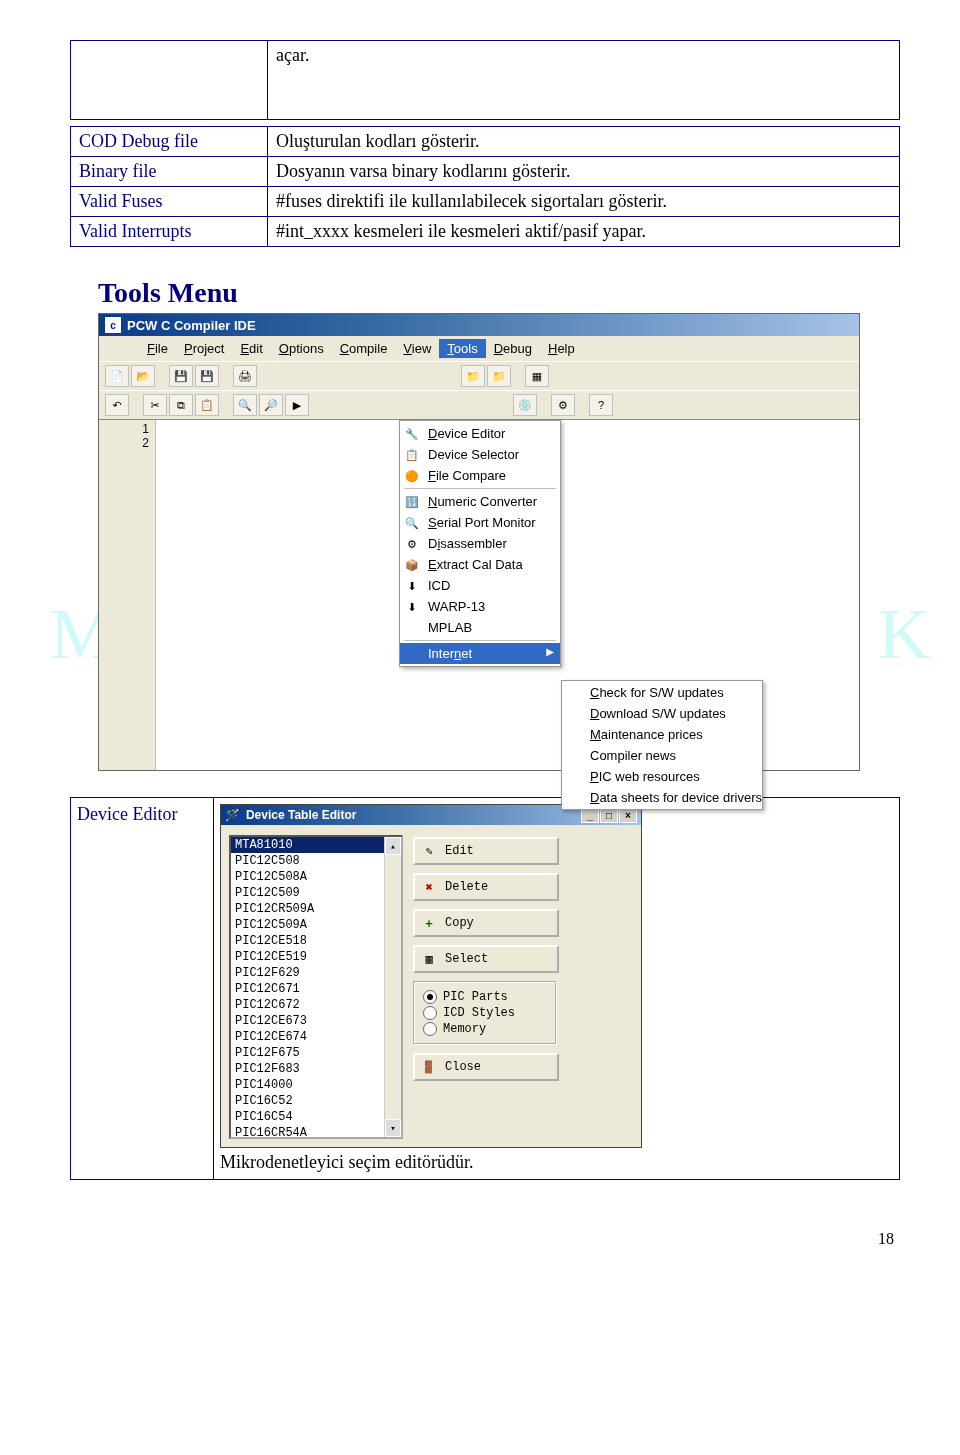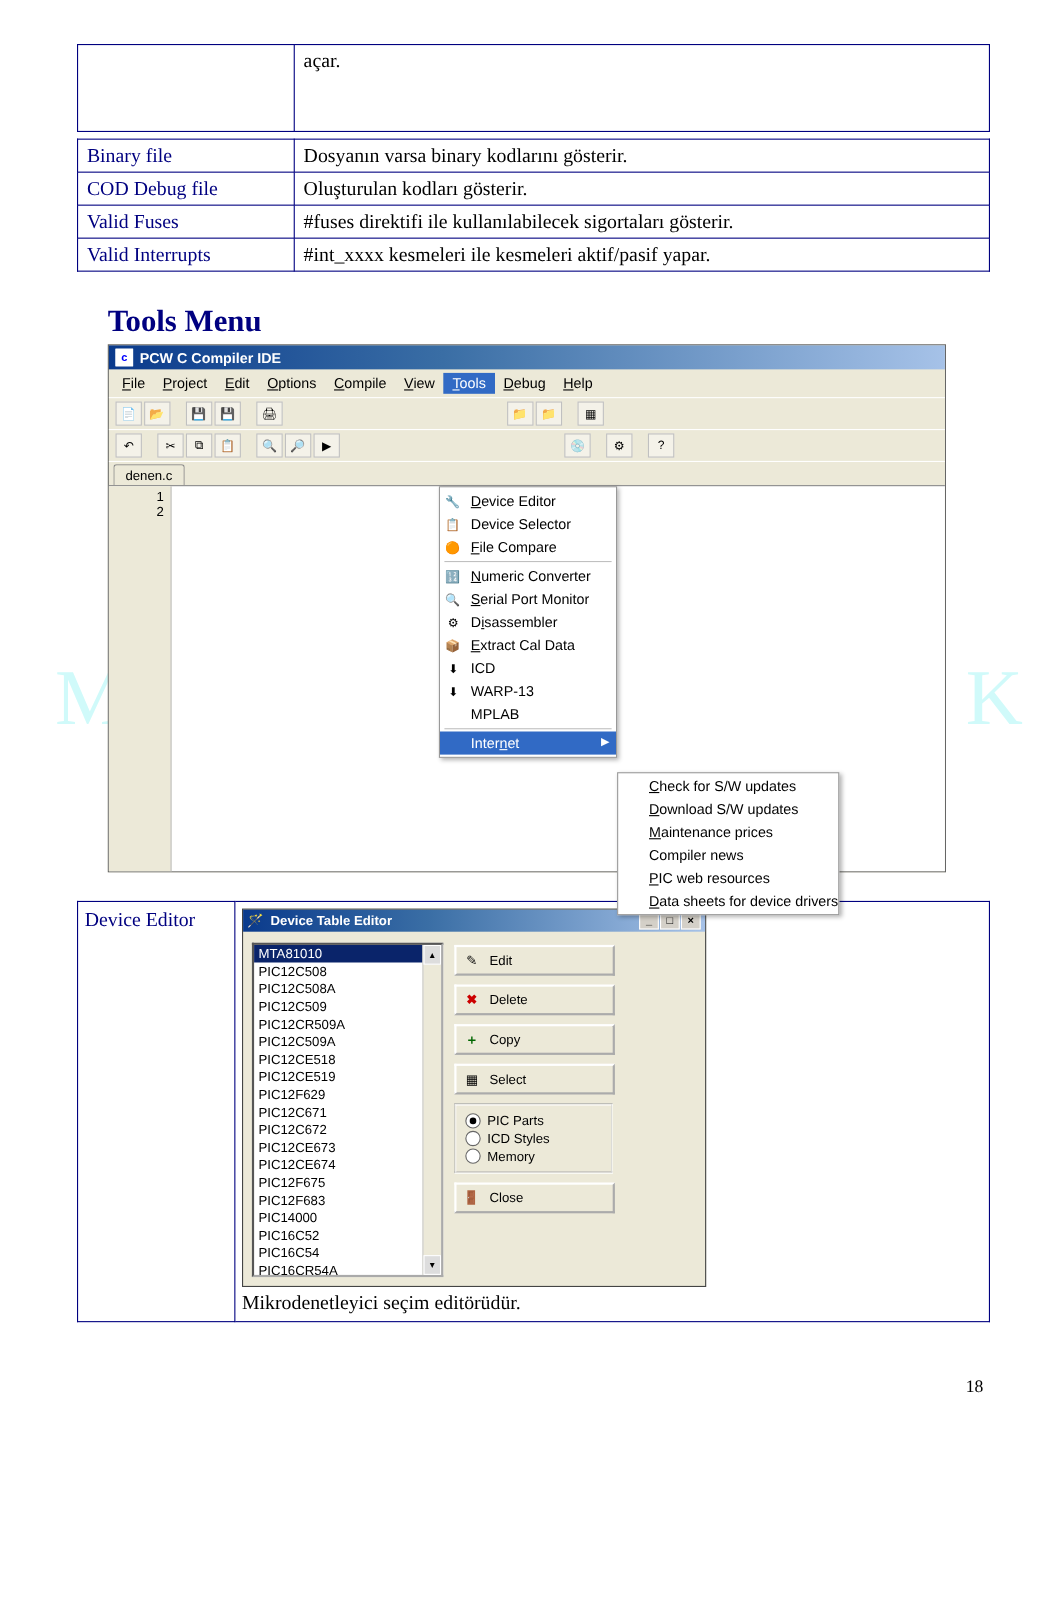--- a/index.html
+++ b/index.html
@@ -5,21 +5,21 @@
   body { margin:0; font-family: "Times New Roman", serif; font-size:18px; color:#000; background:#fff; width:960px;}
   .page { padding:40px 60px 30px 70px; }
   table.outer { border-collapse:collapse; width:100%; margin-bottom:6px;border-radius:21px;}
   table.outer td { border:1px solid #000080; padding:4px 8px; vertical-align:top; }
   .col-label { width:180px; color:#000080; }
   .hdr-cell { height:70px; }
   .tools-title { color:#000080; font-size:28px; font-weight:bold; margin:30px 0 4px 28px;}
   .screenshot { border:1px solid #666; background:#ece9d8; font-family: Tahoma, Arial, sans-serif; font-size:13px; color:#000; }
   .titlebar { background:linear-gradient(90deg,#0a3a8c,#3a6ea5 40%,#a6c2e8); color:#fff; font-weight:bold; padding:3px 6px; display:flex; align-items:center; gap:6px;}
   .icon-c { width:14px; height:14px; background:#fff; border:1px solid #fff; display:flex; align-items:center; justify-content:center; color:#00f; font-size:10px; font-weight:bold;}
-  .menubar { background:#ece9d8; padding:3px 4px; display:flex; gap:0; font-size:13px; }
+  .menubar { background:#ece9d8; padding:3px 4px; display:flex; gap:0; font-size:13px;margin-left:36px; }
   .menubar span { padding:2px 8px; }
   .menubar .active { background:#316ac5; color:#fff;}
   .menubar u { text-decoration:underline;}
   .toolbar { background:#ece9d8; padding:3px 6px; display:flex; gap:2px; align-items:center; border-top:1px solid #fff;}
   .tb { width:22px; height:20px; border:1px solid #c0c0c0; background:#f4f2e9; display:flex; align-items:center; justify-content:center; font-size:11px;}
   .sep { width:10px; }
   .tabrow { background:#ece9d8; padding:2px 4px 0 4px; border-top:1px solid #fff;}
   .tab { display:inline-block; padding:2px 10px; border:1px solid #888; border-bottom:none; background:#ece9d8; border-radius:3px 3px 0 0; font-size:12px;}
   .editor-area { display:flex; background:#fff; height:350px; border-top:1px solid #888; position:relative;}
   .gutter { width:50px; background:#ece9d8; border-right:1px solid #c0c0c0; text-align:right; padding:2px 6px 0 0; font-size:12px; color:#000;}
@@ -34,21 +34,21 @@
   .watermark { position:absolute; top:280px; font-size:72px; color:#d0fafa; font-family:"Times New Roman",serif; font-weight:normal; z-index:-1;}
   .w-left { left:-20px;}
   .w-right { right:-30px;}
   table.dev-outer { border-collapse:collapse; width:100%; margin-top:26px;}
   table.dev-outer > tbody > tr > td { border:1px solid #000080; padding:6px; vertical-align:top;}
   .dev-label { width:130px; color:#000080; padding-top:6px !important;}
   .dte { width:420px; border:1px solid #444; background:#ece9d8; font-family:Tahoma,Arial,sans-serif; font-size:12px;}
   .dte .titlebar { font-size:12px; padding:2px 4px;}
   .dte .titlebar .wbtns { margin-left:auto; display:flex; gap:1px;}
   .dte .titlebar .wbtn { width:16px; height:14px; background:#d4d0c8; border:1px solid #fff; color:#000; display:flex; align-items:center; justify-content:center; font-size:10px; font-weight:bold;}
-  .dte-body { display:flex; padding:10px 8px 8px 8px; gap:10px;}
+  .dte-body { display:flex; padding:10px 8px 8px 8px; gap:10px;font-family:Liberation Mono, monospace;}
   .listbox { width:170px; height:300px; background:#fff; border:2px inset #aaa; overflow:hidden; position:relative;}
   .listbox .li { padding:1px 4px; font-size:12px; white-space:nowrap;}
   .listbox .li.sel { background:#0a246a; color:#fff;}
   .listbox .sb { position:absolute; right:0; top:0; bottom:0; width:16px; background:#ece9d8; border-left:1px solid #ccc;}
   .listbox .sb .sbtn { height:16px; background:#ddd; border:1px solid #fff; display:flex; align-items:center; justify-content:center; font-size:9px;}
   .rcol { flex:1; display:flex; flex-direction:column; gap:8px; padding-top:2px;}
   .wbutton { border:2px outset #fff; background:#ece9d8; padding:4px 6px; display:flex; align-items:center; gap:8px; justify-content:flex-start; font-size:12px; cursor:pointer; width:130px;}
   .wbutton .bi { width:16px; height:16px; display:flex; align-items:center; justify-content:center;}
   .radiobox { border:2px groove #fff; padding:6px 8px; width:124px;}
   .radiobox label { display:flex; align-items:flex-start; gap:6px; font-size:12px; padding:1px 0;}
@@ -67,26 +67,26 @@
         <tr>
   <td class="col-label hdr-cell"></td>
   <td class="hdr-cell">açar.</td>
 </tr>
 </tbody>
     </table>
 
 <table class="outer">
 <tbody>
         <tr>
+          <td class="col-label">COD Debug file</td>
+          <td>Oluşturulan kodları gösterir.</td>
+        </tr>
+<tr>
           <td class="col-label">Binary file</td>
           <td>Dosyanın varsa binary kodlarını gösterir.</td>
-        </tr>
-<tr>
-          <td class="col-label">COD Debug file</td>
-          <td>Oluşturulan kodları gösterir.</td>
         </tr>
 <tr>
           <td class="col-label">Valid Fuses</td>
           <td> #fuses direktifi ile kullanılabilecek sigortaları gösterir.</td>
         </tr>
 <tr>
           <td class="col-label">Valid Interrupts</td>
           <td>#int_xxxx kesmeleri ile kesmeleri aktif/pasif yapar.</td>
         </tr>
 </tbody>
@@ -137,23 +137,20 @@
     <div class="sep"></div>
     <div class="tb">🔍</div>
     <div class="tb">🔎</div>
     <div class="tb">▶</div>
     <div class="sep" style="width:200px"></div>
     <div class="tb">💿</div>
     <div class="sep"></div>
     <div class="tb">⚙</div>
     <div class="sep"></div>
     <div class="tb">?</div>
-  </div>
-  <div class="tabrow">
-    <span class="tab">denen.c</span>
   </div>
   <div class="editor-area">
     <div class="gutter">
       <div>1</div>
       <div>2</div>
     </div>
     <div class="dropdown">
       <div class="item"><span class="ico">🔧</span><u>D</u>evice Editor</div>
       <div class="item"><span class="ico">📋</span>Device Selector</div>
       <div class="item"><span class="ico">🟠</span><u>F</u>ile Compare</div>

